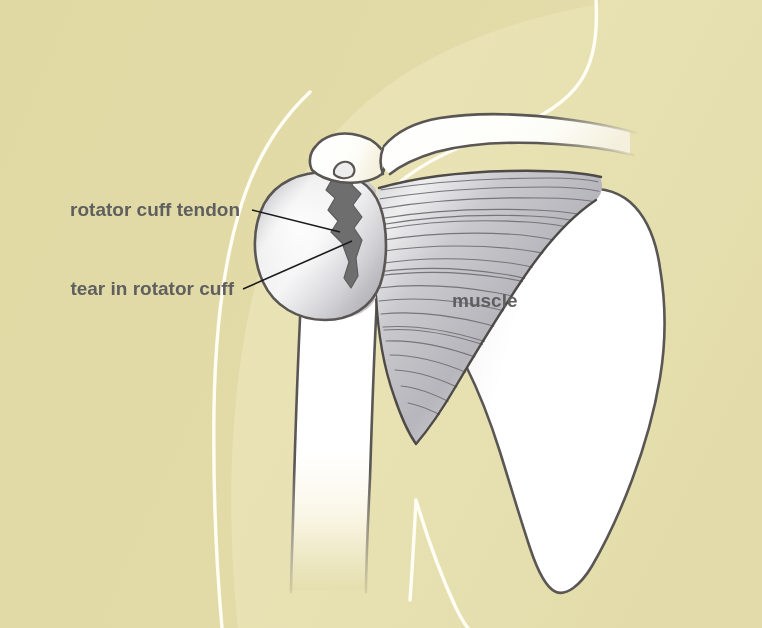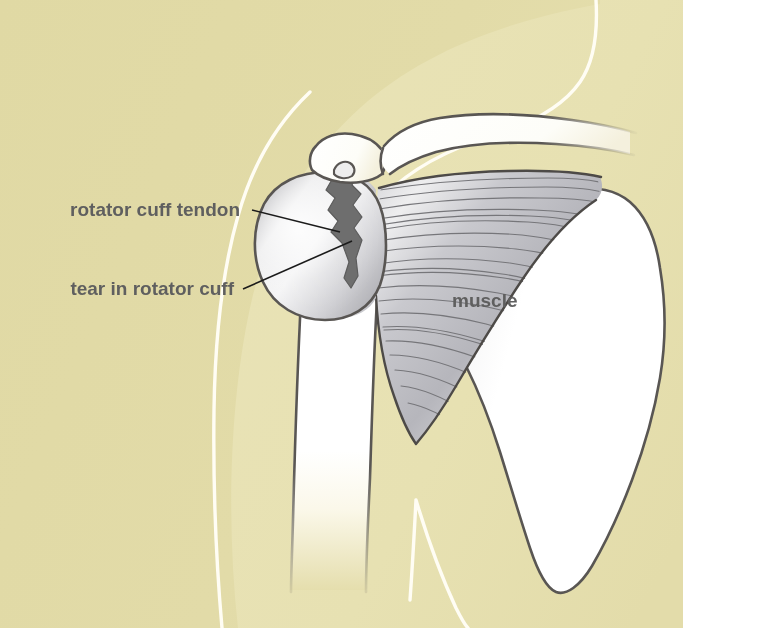--- a/index.html
+++ b/index.html
@@ -3,21 +3,21 @@
 <meta charset="utf-8">
 <title>Rotator Cuff Tear Illustration</title>
 <style>
   html, body {
     margin: 0;
     padding: 0;
     background: #ffffff;
   }
   #stage {
     position: relative;
-    width: 683px;
+    width: 762px;
     height: 628px;
     overflow: hidden;
     font-family: "Liberation Sans", sans-serif;
   }
   #figure-svg {
     position: absolute;
     top: 0;
     left: 0;
     width: 762px;
     height: 628px;

